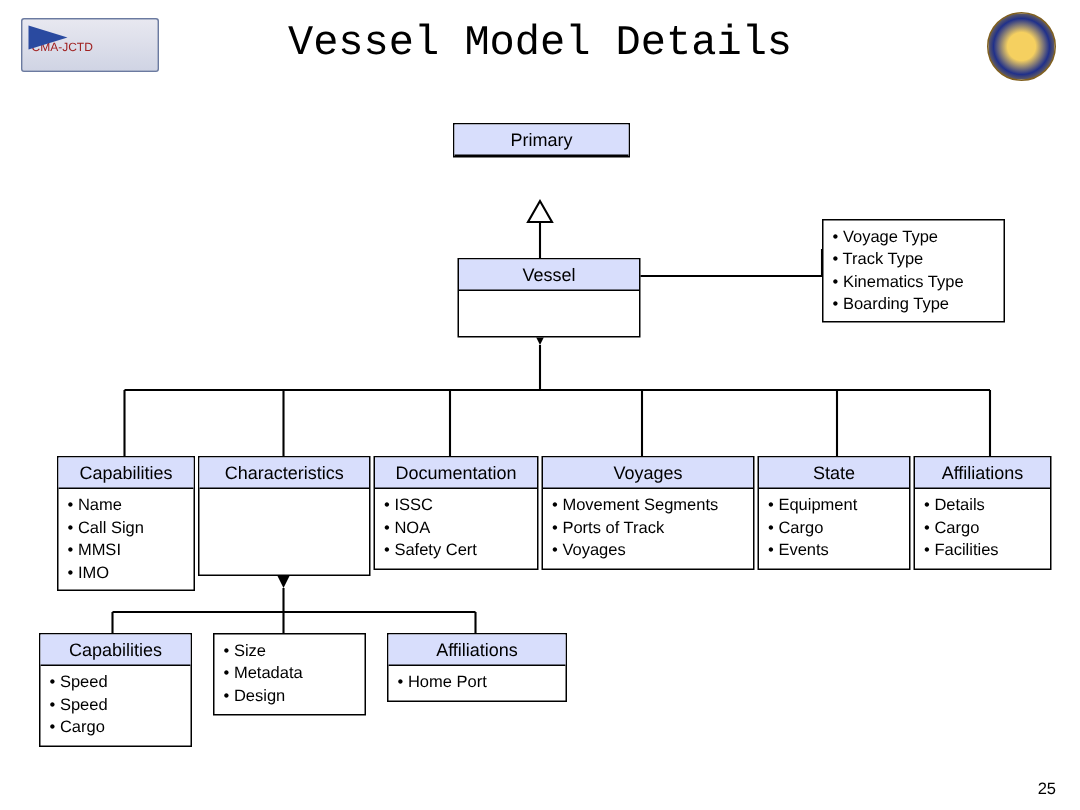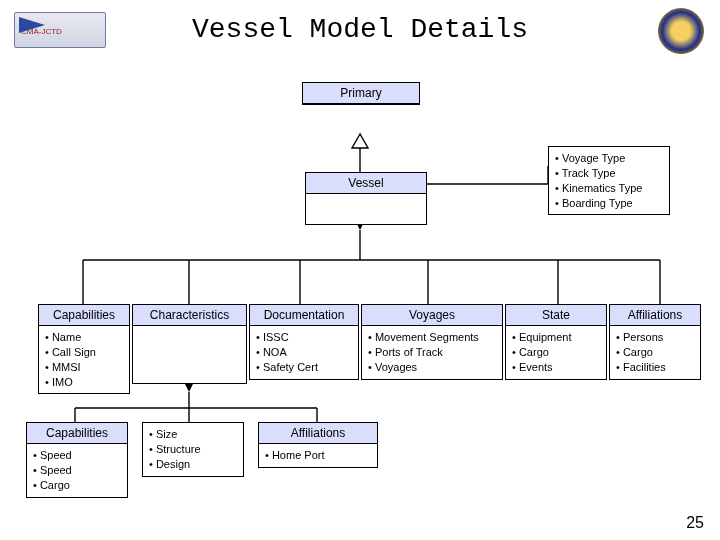--- a/index.html
+++ b/index.html
@@ -1,21 +1,21 @@
 <!DOCTYPE html>
 <html><head>
 <meta charset="utf-8">
 <style>
 body{margin:0;font-family:Arial,sans-serif;background:#fff;width:720px;height:540px;position:relative}
 .title{text-align:center;font-size:28px;font-family:Liberation Mono, monospace;padding-top:14px}
 .box{position:absolute;border:1.5px solid #000;background:#fff}
 .hdr{background:#d8defc;border-bottom:1.5px solid #000;text-align:center;font-weight:normal;padding:3px 4px;font-size:12px}
 .body{padding:4px 6px;font-size:11px;line-height:1.35}
 .body div::before{content:"• "}
-.pagenum{position:absolute;right:16px;bottom:8px;font-size:16px}
+.pagenum{position:absolute;right:16px;bottom:8px;font-size:11px}
 svg.conn{position:absolute;top:0;left:0;width:720px;height:540px;pointer-events:none}
 .logo-l{position:absolute;left:14px;top:12px;width:90px;height:34px;background:linear-gradient(#e8e8f0,#d0d4e4);border:1px solid #6b7aa0;border-radius:2px}
 .logo-l::after{content:"";position:absolute;left:4px;top:4px;width:0;height:0;border-left:26px solid #2a4aa0;border-top:8px solid transparent;border-bottom:8px solid transparent}
 .logo-l span{position:absolute;left:6px;top:14px;font-size:8px;font-weight:normal;color:#a02020}
 .logo-r{position:absolute;right:16px;top:8px;width:44px;height:44px;border-radius:50%;background:radial-gradient(circle,#f5d060 30%,#20308a 60%,#b09030 85%);border:1px solid #806020}
 </style>
 </head>
 <body>
 
 <div class="logo-l">
@@ -102,38 +102,38 @@
     <div class="hdr">State</div>
     <div class="body" id="r1-4">
       <div>Equipment</div>
       <div>Cargo</div>
       <div>Events</div>
     </div>
   </div>
 <div class="box r1" style="left:609px;top:304px;width:90px">
     <div class="hdr">Affiliations</div>
     <div class="body" id="r1-5">
-      <div>Persons</div>
+      <div>Details</div>
       <div>Cargo</div>
       <div>Facilities</div>
     </div>
   </div>
 
 <div class="box" style="left:26px;top:422px;width:100px">
     <div class="hdr">Capabilities</div>
     <div class="body" id="r2-0">
       <div>Speed</div>
       <div>Speed</div>
       <div>Cargo</div>
     </div>
   </div>
 <div class="box" style="left:142px;top:422px;width:100px">
     <div class="body" id="r2-1">
       <div>Size</div>
-      <div>Structure</div>
+      <div>Metadata</div>
       <div>Design</div>
     </div>
   </div>
 <div class="box" style="left:258px;top:422px;width:118px">
     <div class="hdr">Affiliations</div>
     <div class="body" id="r2-2">
       <div>Home Port</div>
     </div>
   </div>
 

